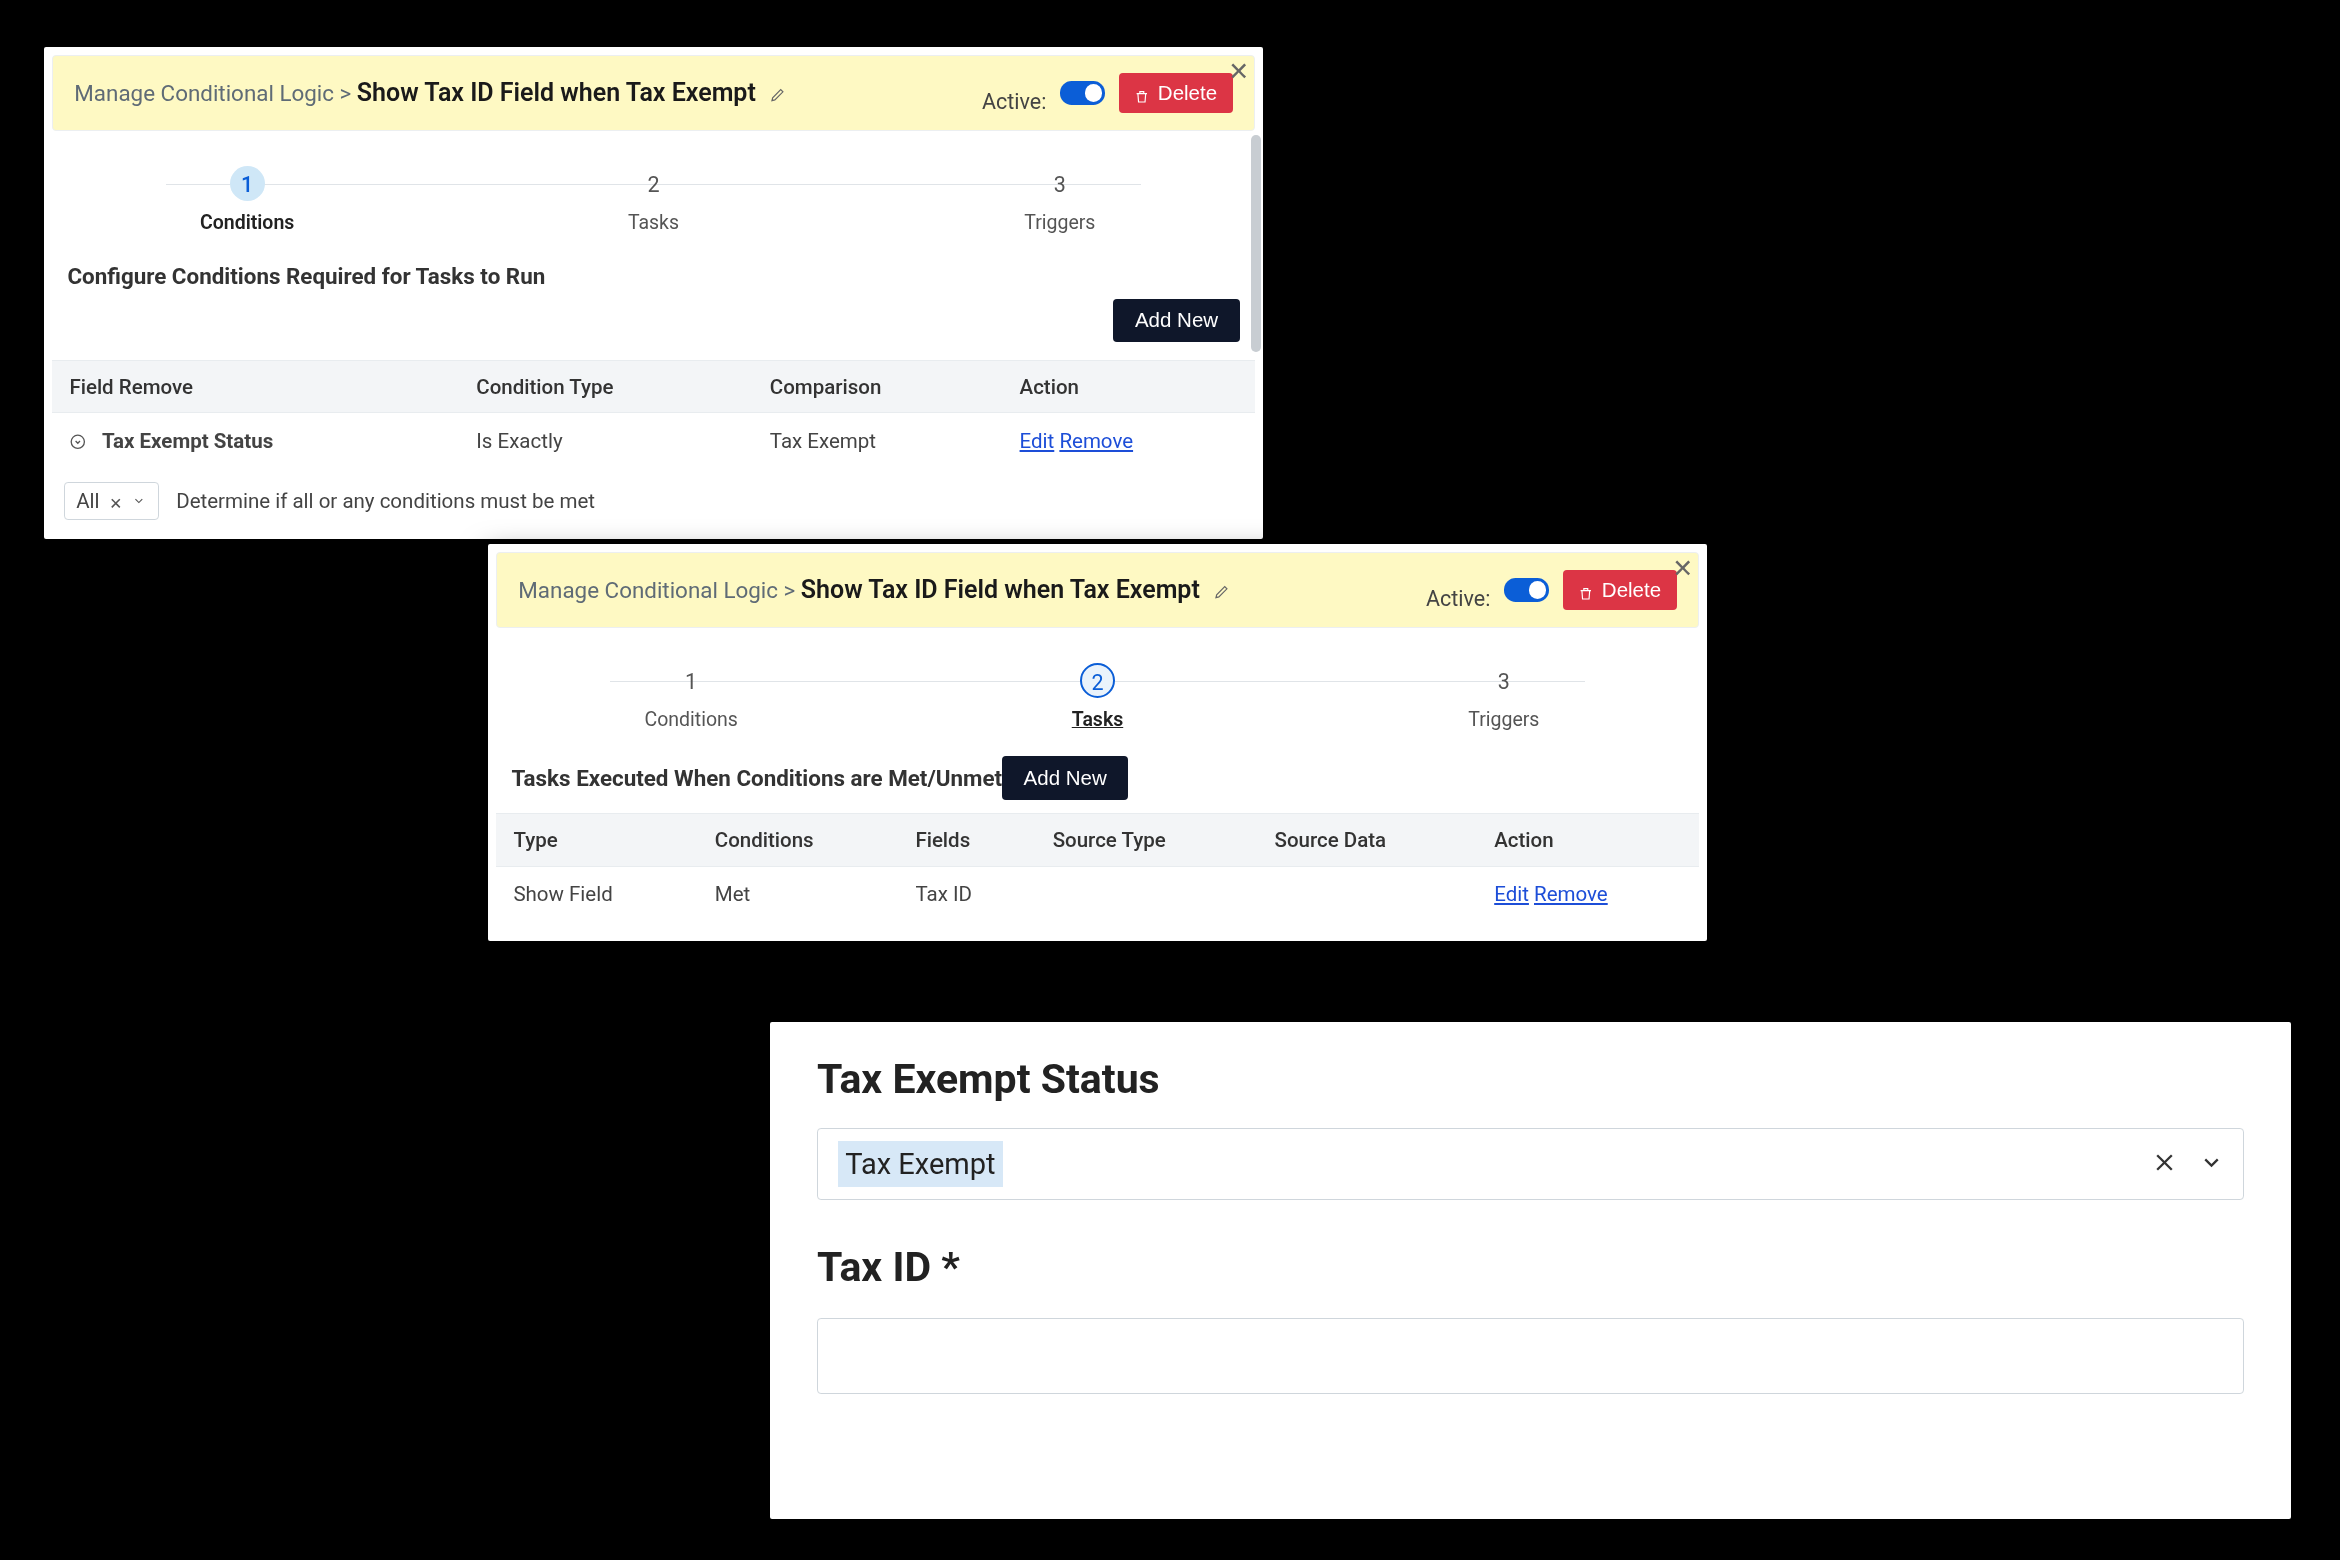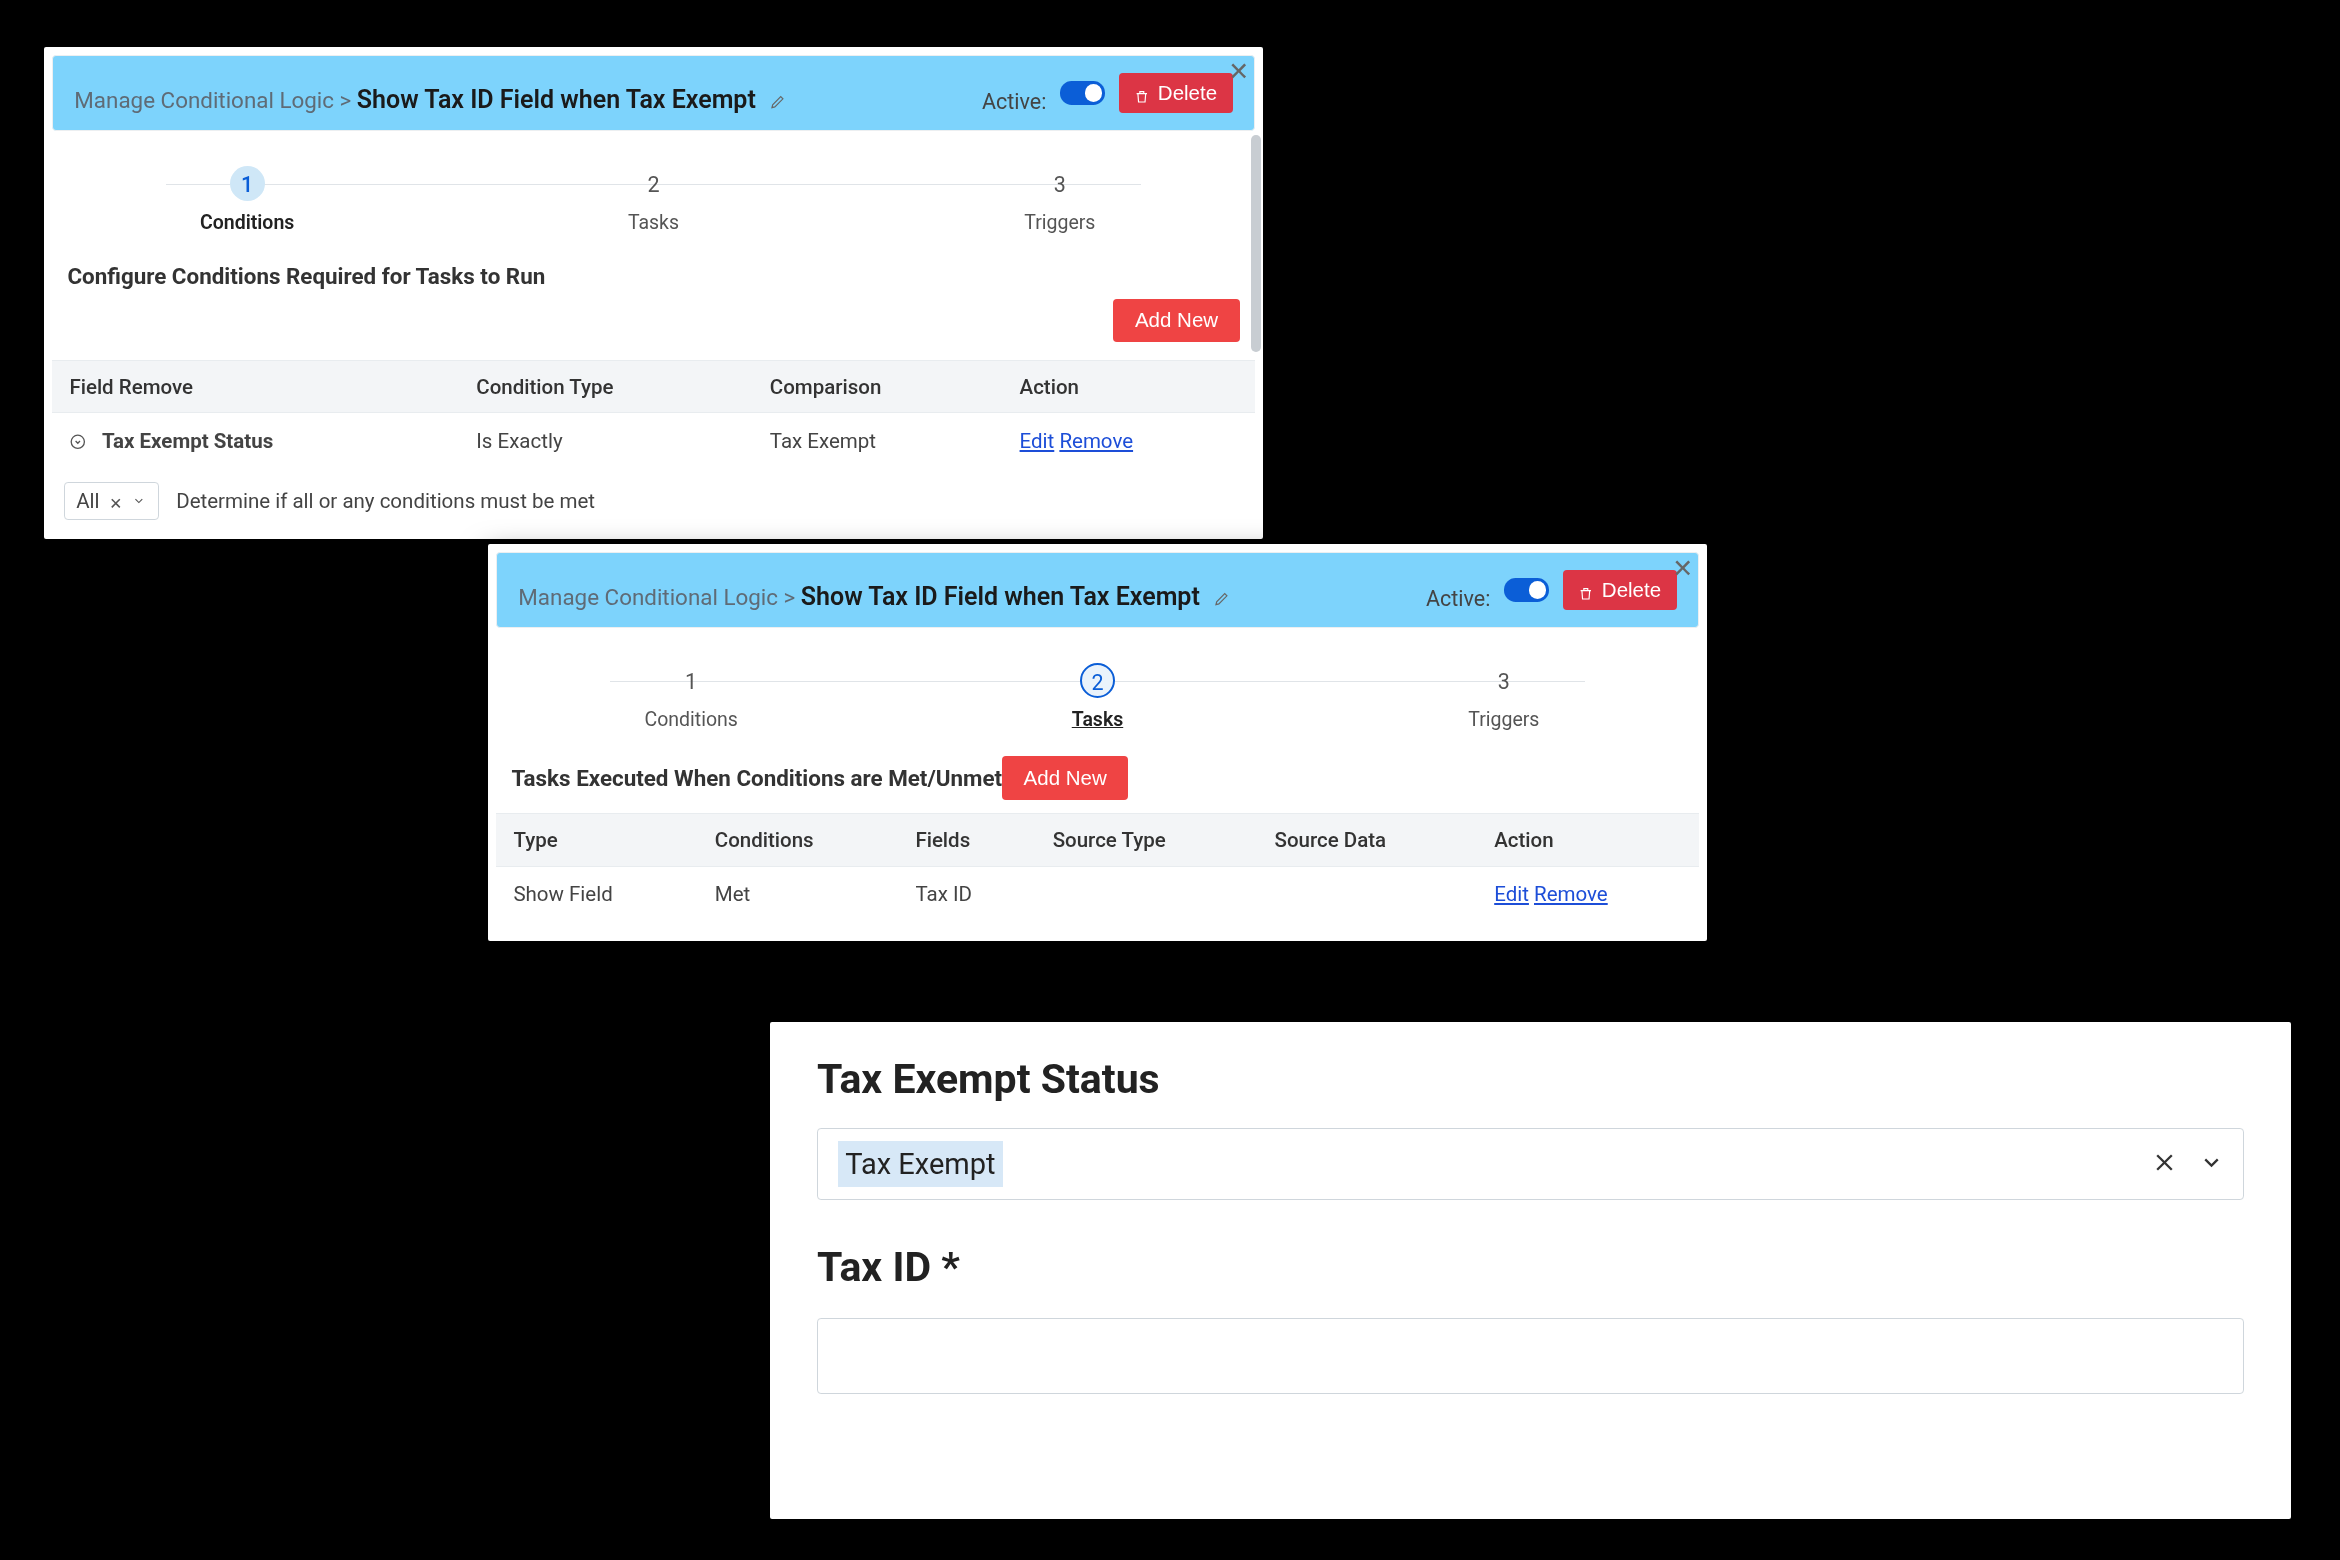--- a/index.html
+++ b/index.html
@@ -19,23 +19,23 @@
     background: #fff;
     box-shadow: 0 9.8px 29px rgba(0,0,0,.5);
     border-radius: 2px;
   }
 
   
   #panel1 { left: 44px; top: 47px; width: 1219px; }
 
   .header-bar {
     display:flex;
-    align-items:flex-end;
+    align-items:center;
     padding: 15.6px 21.5px;
-    background:#7dd3fc;
+    background:#fef9c3;
     border:1px solid #eceff1;
     border-radius:3.9px;
     margin:7.8px;
   }
   .breadcrumb { font-size:22.4px; color:#5f6b76; }
   .breadcrumb .current { font-weight:600; color:#1a1a1a; font-size:25px; }
   .pencil {
     display:inline-block; width:17.6px; height:17.6px; margin-left:7.8px;
     vertical-align:-2px;
   }
@@ -79,21 +79,21 @@
   .step-line {
     position:absolute; top:45px; left:10%; right:10%;
     height:1px; background:#e0e4e8; z-index:0;
   }
   .step { z-index:1; }
 
   .section-title { font-size:22.4px; color:#333; font-weight:700; padding: 19.5px 23.4px 9.8px; }
 
   .add-row { display:flex; justify-content:flex-end; padding:0 23.4px 17.6px; }
   .add-new-btn {
-    background:#ef4444; color:#fff; border:none;
+    background:#0f172a; color:#fff; border:none;
     padding:9.8px 21.5px; font-size:20.5px; border-radius:3.9px; cursor:pointer;
   }
 
   table.data { width:calc(100% - 15.6px); margin:0 7.8px; border-collapse:collapse; font-size:20.5px;}
   table.data th {
     text-align:left; font-weight:500; background:#f3f5f7;
     padding:13.7px 17.6px; color:#333; border-top:1px solid #e8ecef;
     border-bottom:1px solid #e8ecef;
   }
   table.data td { padding:15.6px 17.6px; color:#444; }

